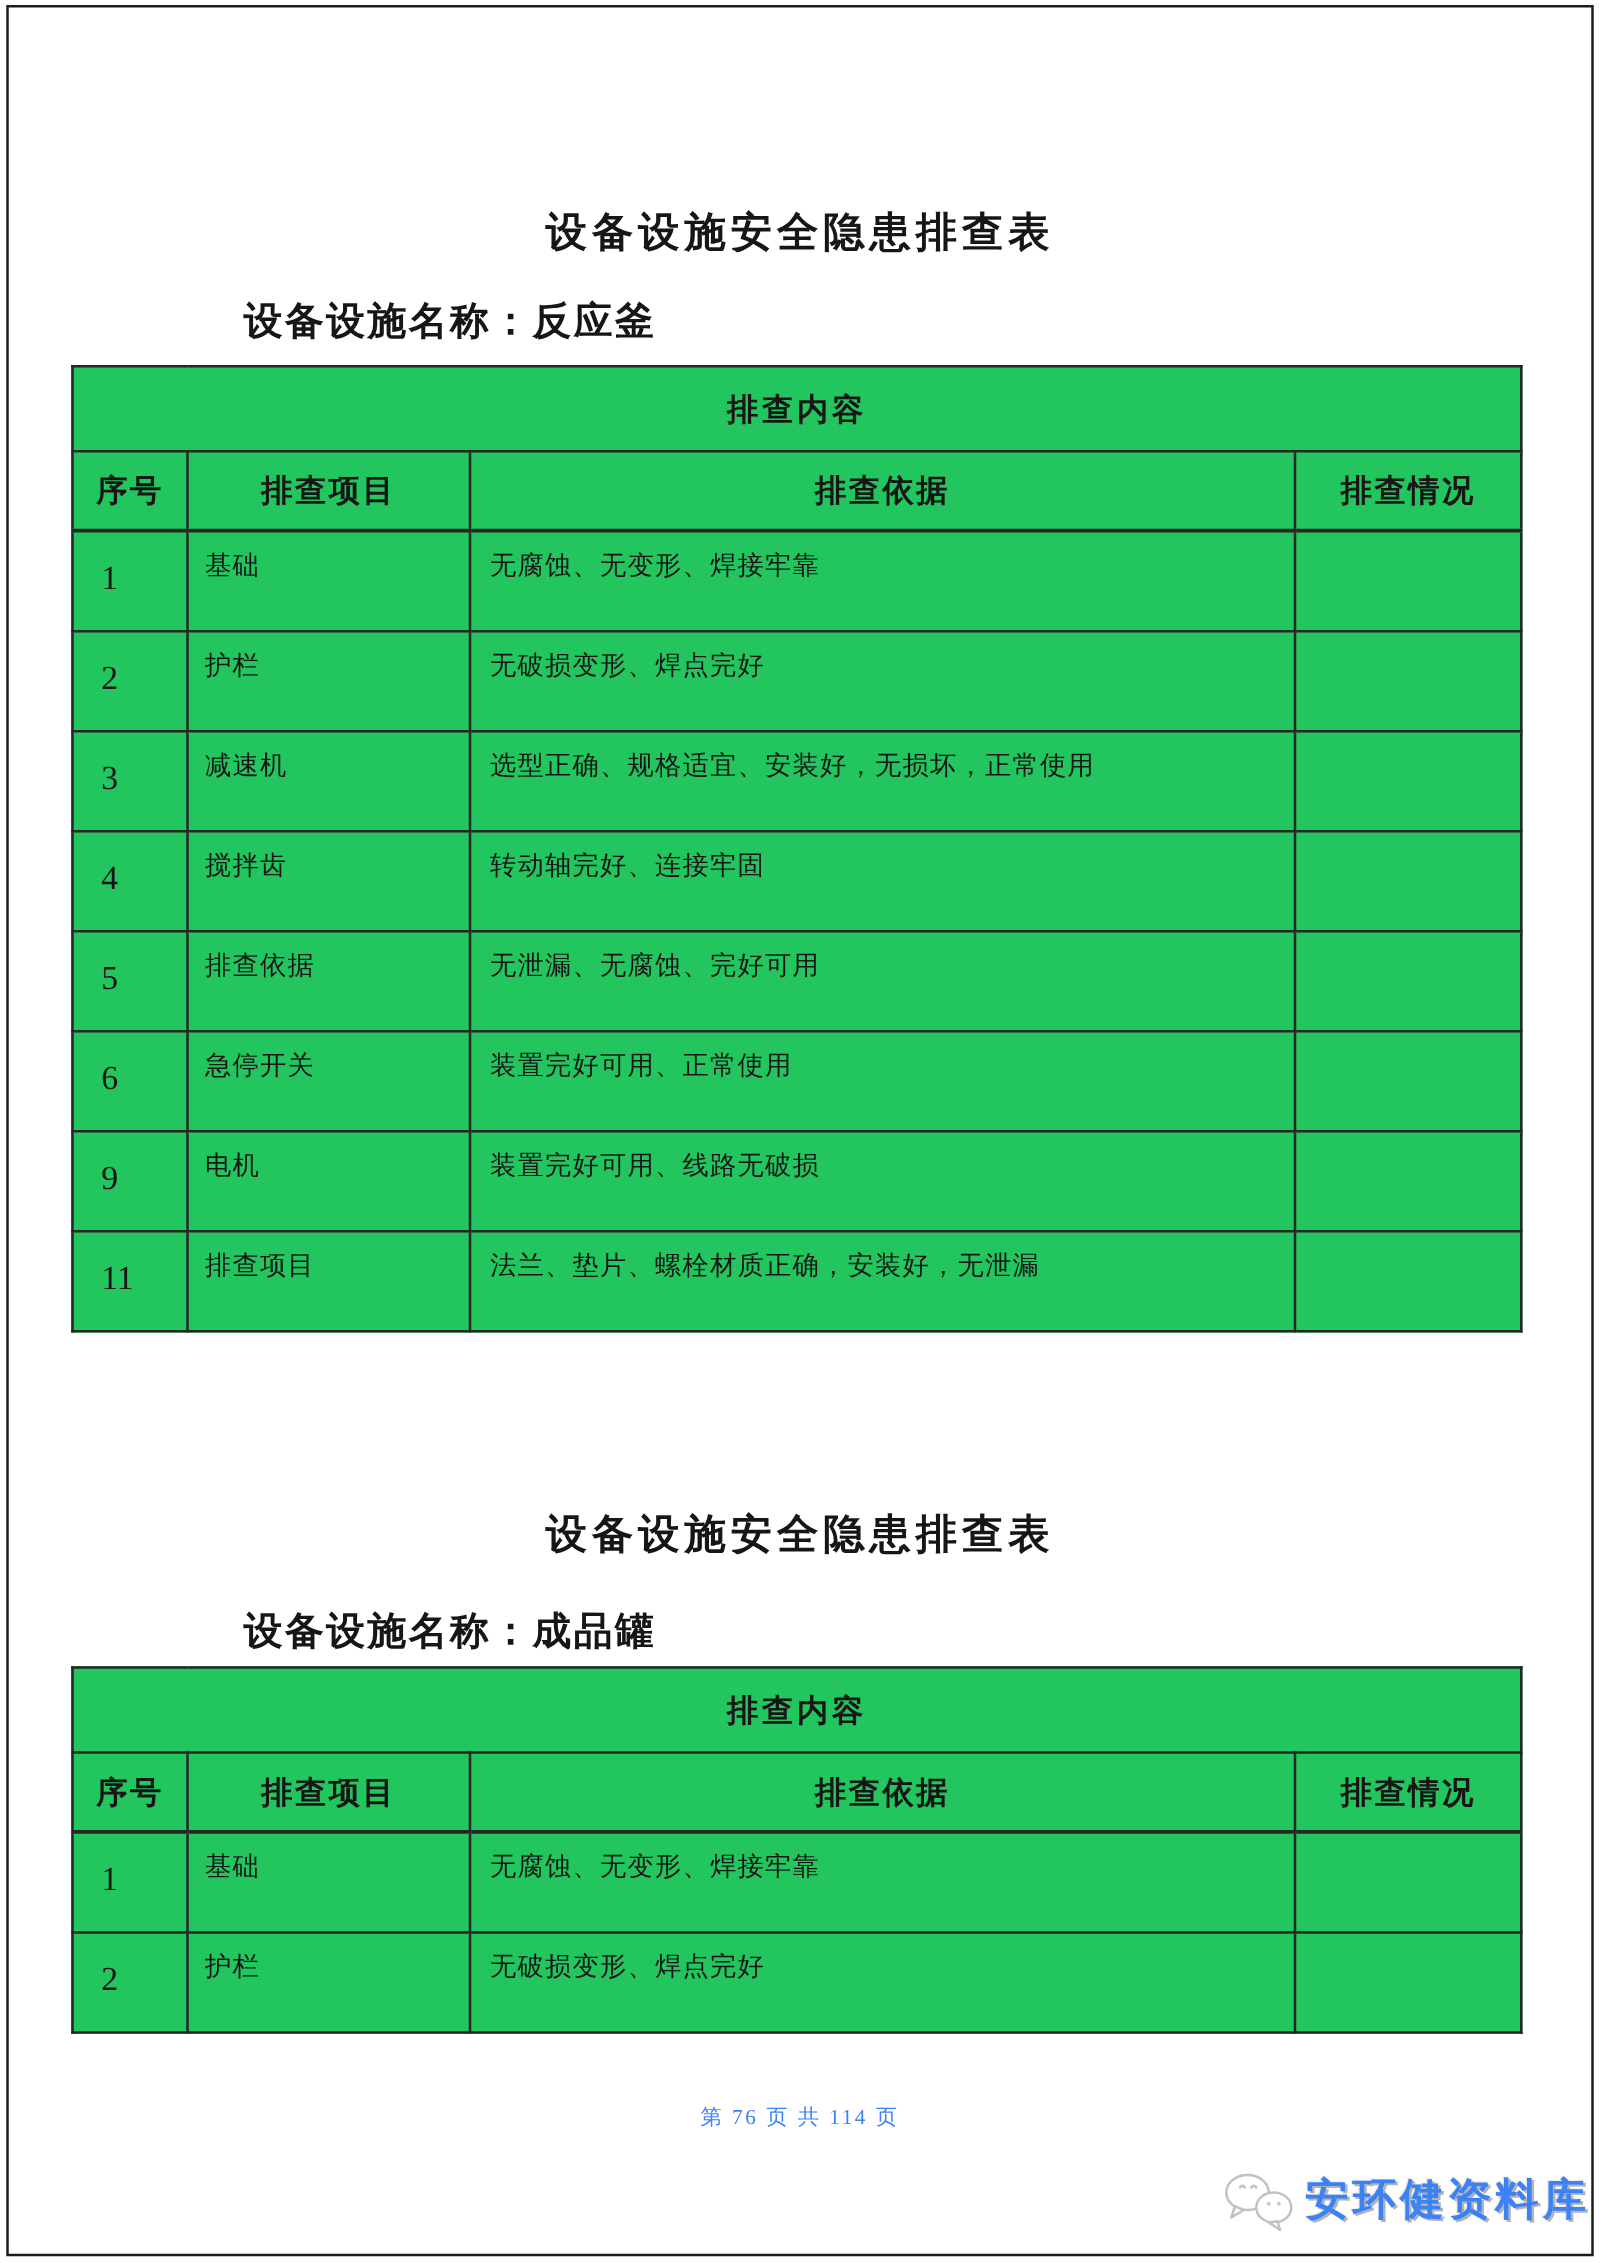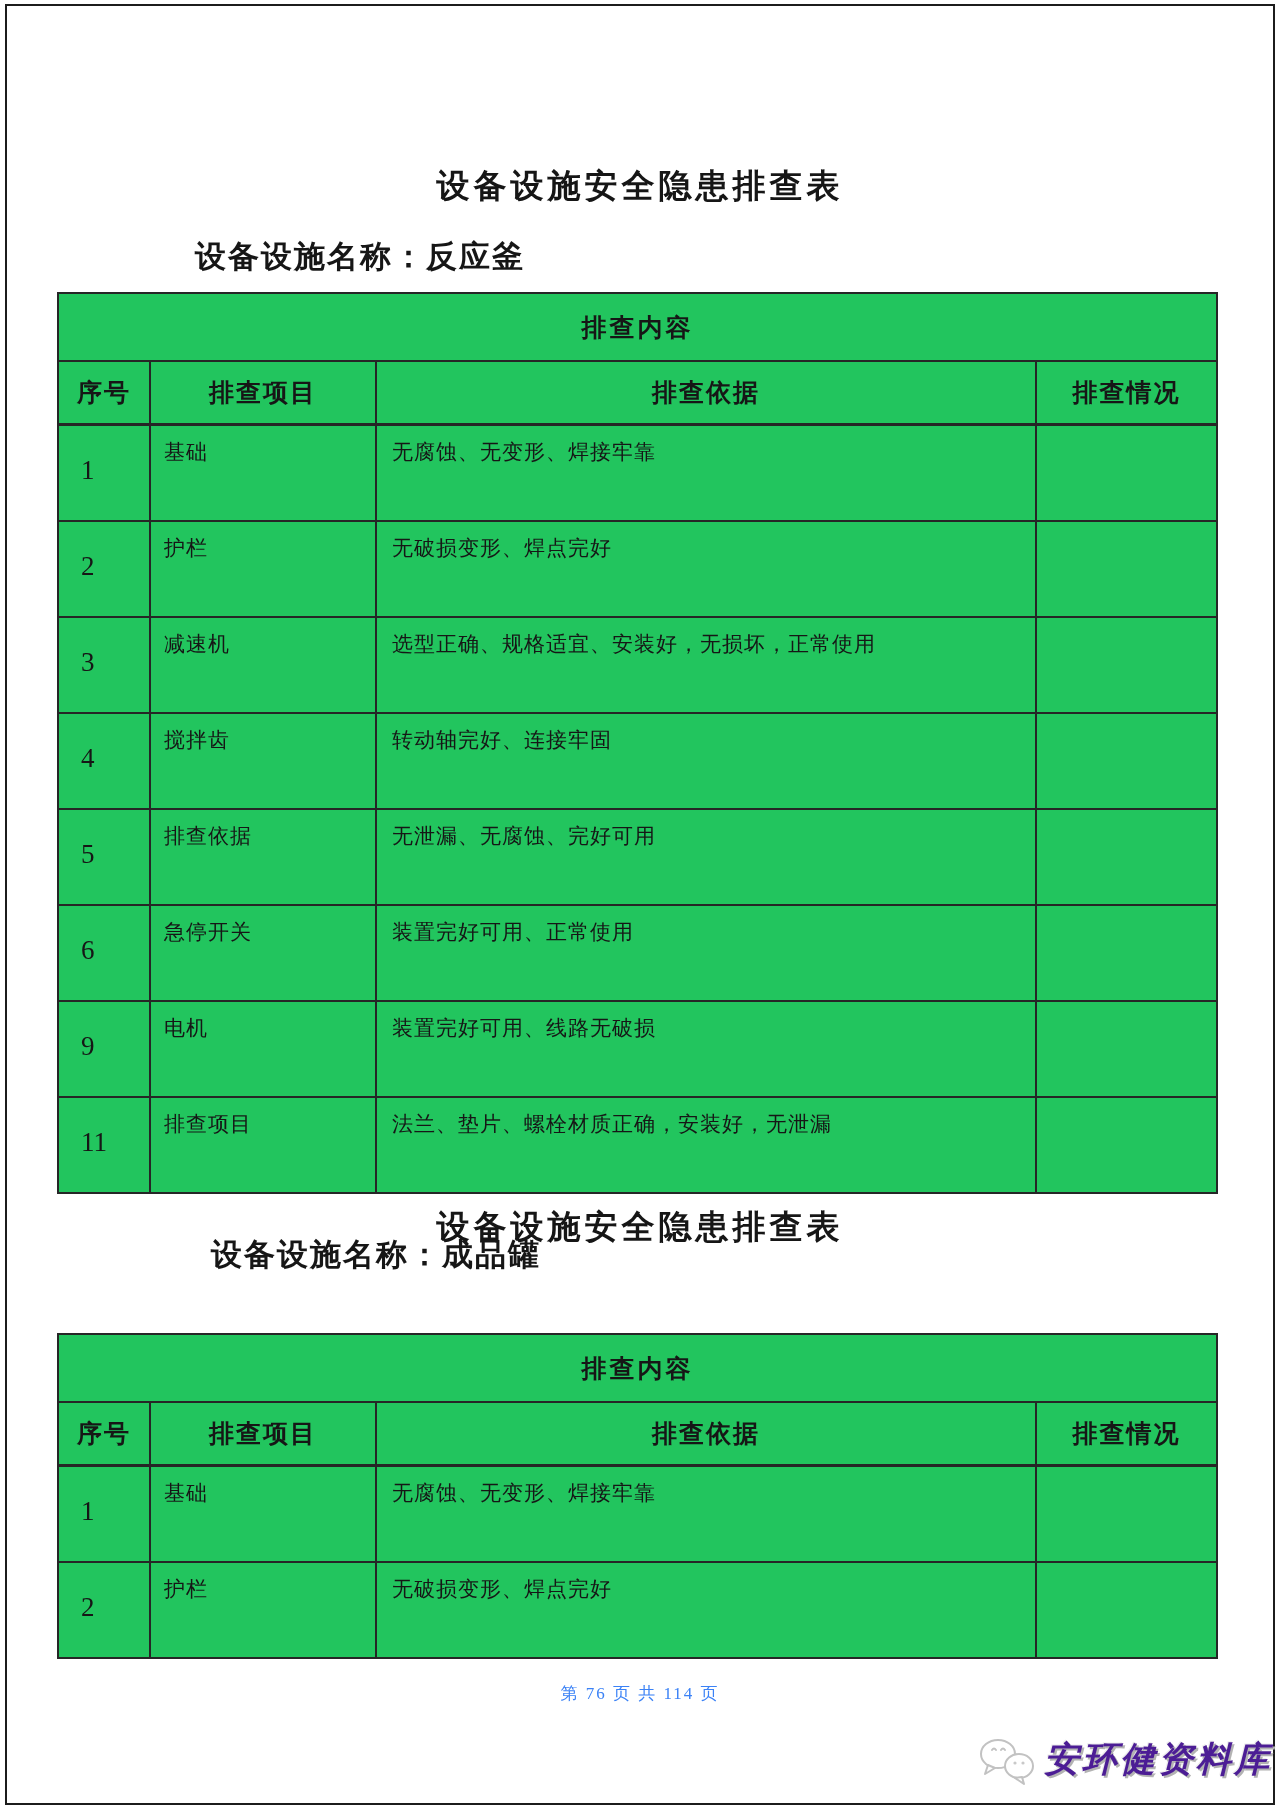--- a/index.html
+++ b/index.html
@@ -16,21 +16,21 @@
     position:absolute;left:0;width:100%;text-align:center;
     font-size:33px;font-weight:bold;letter-spacing:4px;white-space:nowrap;
   }
   #title-1{top:164px;}
   #title-2{top:1205px;}
   .doc-subtitle{
     position:absolute;left:195px;font-size:31px;font-weight:bold;
     letter-spacing:2px;white-space:nowrap;
   }
   #subtitle-1{top:236px;}
-  #subtitle-2{top:1234px;margin-left:16px;}
+  #subtitle-2{top:1284px;}
   table.check{
     position:absolute;left:57px;width:1159px;
     border-collapse:collapse;table-layout:fixed;
     background:#22c55e;
   }
   #table-1{top:292px;}
   #table-2{top:1333px;}
   table.check th,table.check td{
     border:2px solid #262626;
     overflow:hidden;
@@ -41,38 +41,37 @@
   }
   tr.col-head th{
     height:59px;font-size:25px;font-weight:bold;letter-spacing:2px;
     text-align:center;vertical-align:middle;border-bottom-width:3px;
   }
   table.check td{height:66px;}
   td.no{
     font-size:27px;padding:0 0 6px 22px;vertical-align:middle;text-align:left;
     font-family:"Liberation Serif","DejaVu Serif",serif;
   }
-  td.item{font-size:21px;padding:12px 8px 16px 13px;vertical-align:top;letter-spacing:1px;margin-left:44px;}
+  td.item{font-size:21px;padding:12px 8px 0 13px;vertical-align:top;letter-spacing:1px;margin-left:44px;}
   td.basis{font-size:21px;padding:12px 10px 0 15px;vertical-align:top;letter-spacing:1px;}
   td.status{padding:0;}
   .footer{
     position:absolute;top:1682px;left:0;width:100%;text-align:center;
     font-size:17px;letter-spacing:2px;color:#3b82f6;
   }
   .watermark{
     position:absolute;top:1738px;left:978px;width:290px;height:52px;
     white-space:nowrap;
   }
   .wm-icon{position:absolute;left:0;top:0;width:62px;height:48px;}
   .wm-text{
     position:absolute;left:66px;top:-2px;
     font-size:35px;font-weight:bold;letter-spacing:3px;
-    color:#4c1d95;
+    color:#3b82f6;
     text-shadow:2px 2px 0 #b3b3b3,-1px -1px 0 #ededed;
-    font-style:italic;
   }
 </style>
 </head>
 <body>
 
 <div class="page-border"></div>
 
 <div class="doc-title" id="title-1">设备设施安全隐患排查表</div>
 
 <div class="doc-subtitle" id="subtitle-1"><span>设备设施名称：</span><span>反应釜</span></div>

